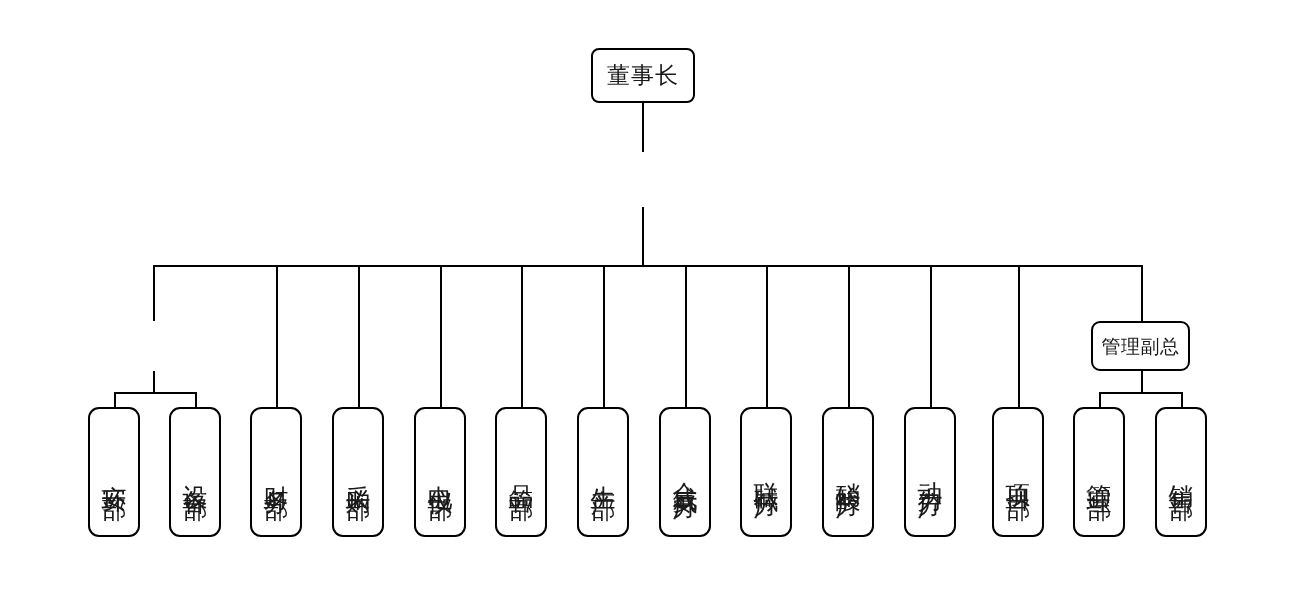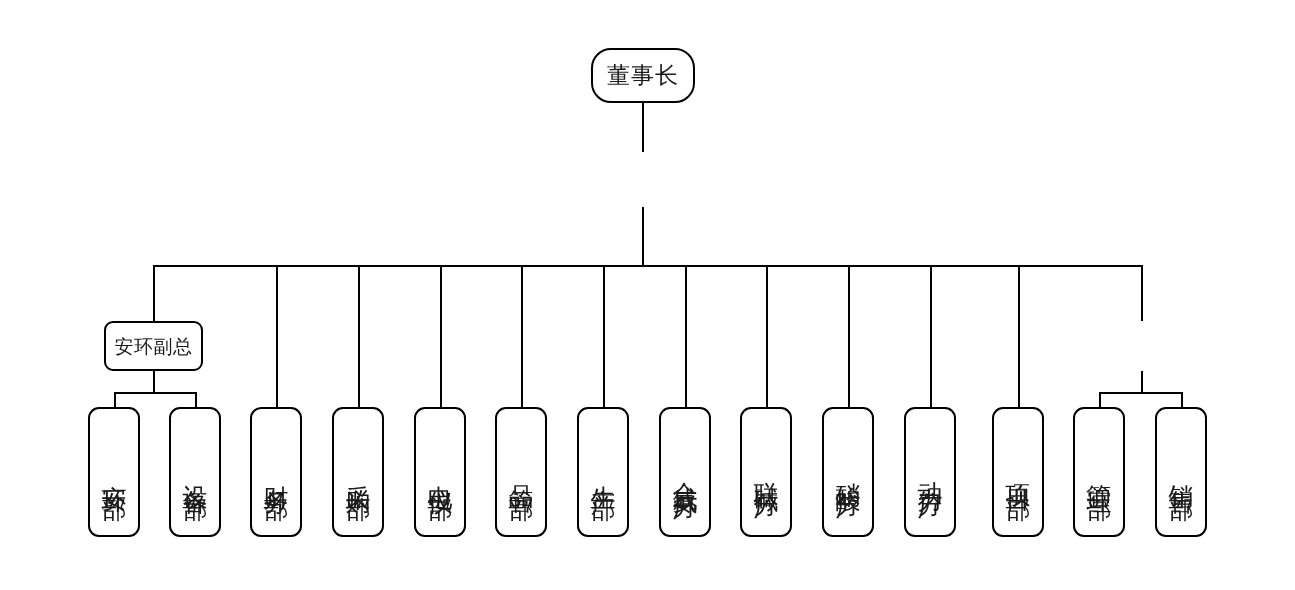--- a/index.html
+++ b/index.html
@@ -30,21 +30,21 @@
     z-index: 3;
   }
   .node .node-label {
     color: #1a1a1a;
     line-height: 1.0;
     white-space: nowrap;
     text-align: center;
   }
   
   .node.exec {
-    border-radius: 20px;
+    border-radius: 8px;
   }
   .node.exec .node-label {
     font-size: 23px;
     letter-spacing: 1px;
   }
   
   .node.vp {
     border-radius: 9px;
   }
   .node.vp .node-label {
@@ -94,29 +94,29 @@
     <span class="node-label">董事长</span>
   </div>
 
 
   <div class="vline" style="left:642px; top:103px; height:49px;"></div>
 
   <div class="vline" style="left:642px; top:207px; height:58px;"></div>
 
   <div class="hline" style="left:153px; top:265px; width:988px;"></div>
 
-  <div class="node vp" style="left:104px; top:321px; width:99px; height:50px;">
-    <span class="node-label">安环副总</span>
-  </div>
   <div class="vline" style="left:153px; top:265px; height:56px;"></div>
   <div class="vline" style="left:153px; top:371px; height:21px;"></div>
   <div class="hline" style="left:114px; top:392px; width:82px;"></div>
   <div class="vline" style="left:114px; top:392px; height:15px;"></div>
   <div class="vline" style="left:195px; top:392px; height:15px;"></div>
 
+  <div class="node vp" style="left:1091px; top:321px; width:99px; height:50px;">
+    <span class="node-label">管理副总</span>
+  </div>
   <div class="vline" style="left:1141px; top:265px; height:56px;"></div>
   <div class="vline" style="left:1141px; top:371px; height:21px;"></div>
   <div class="hline" style="left:1099px; top:392px; width:82px;"></div>
   <div class="vline" style="left:1099px; top:392px; height:15px;"></div>
   <div class="vline" style="left:1181px; top:392px; height:15px;"></div>
 
   <div class="vline" style="left:276px; top:265px; height:142px;"></div>
   <div class="vline" style="left:358px; top:265px; height:142px;"></div>
   <div class="vline" style="left:440px; top:265px; height:142px;"></div>
   <div class="vline" style="left:521px; top:265px; height:142px;"></div>

